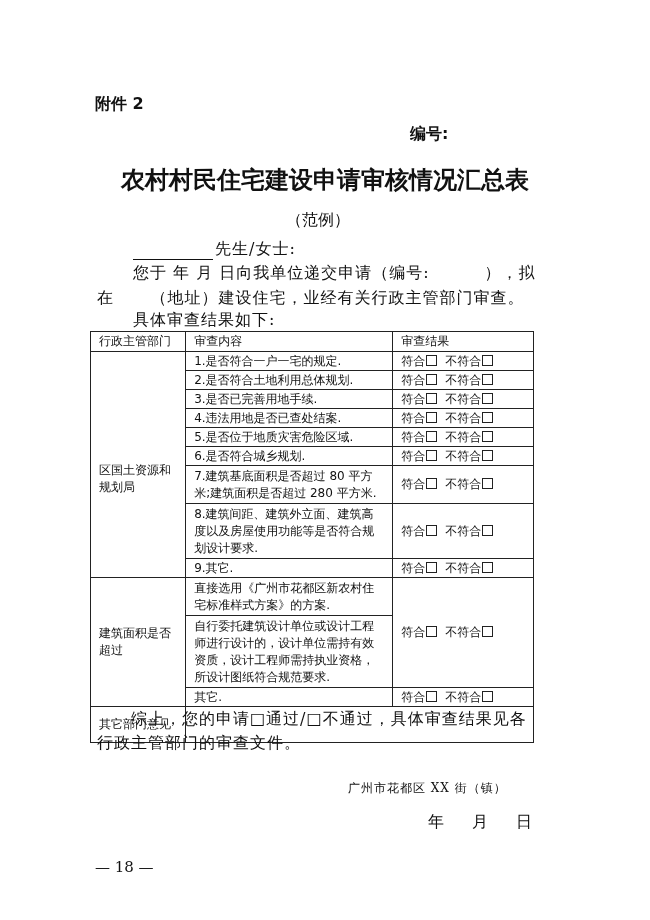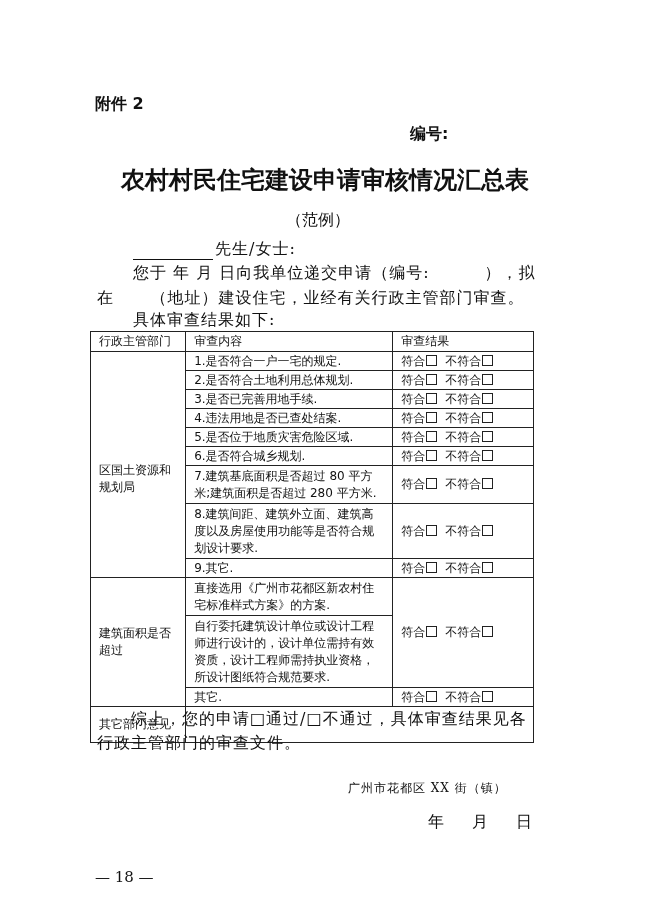--- a/index.html
+++ b/index.html
@@ -26,21 +26,21 @@
   .c1 { width: 86px; }
   .c2 { width: 210px; }
   .c3 { width: 136px; }
   .dept { vertical-align: middle; }
   .cb { display: inline-block; width: 9px; height: 9px; border: 1px solid #222; vertical-align: -1px; margin-left: 1px; }
   .opt-gap { margin-left: 8px; }
   .summary { left: 97px; top: 707px; width: 440px; font-size: 16px; line-height: 24px; letter-spacing: 1px; text-indent: 34px; }
   .sign { left: 348px; top: 780px; font-size: 12px; letter-spacing: 1px; }
   .date { left: 428px; top: 812px; font-size: 16px; word-spacing: 20px; }
   .date span { margin-right: 28px; }
-  .pageno { left: 95px; top: 858px; font-size: 15px; margin-top: 10px; }
+  .pageno { left: 95px; top: 858px; font-size: 15px; }
 </style>
 </head>
 <body>
 
 <div class="abs attach">附件 2</div>
 <div class="abs serial">编号:</div>
 <div class="abs title">农村村民住宅建设申请审核情况汇总表</div>
 <div class="abs subtitle">（范例）</div>
 
 <div class="abs para salute">

